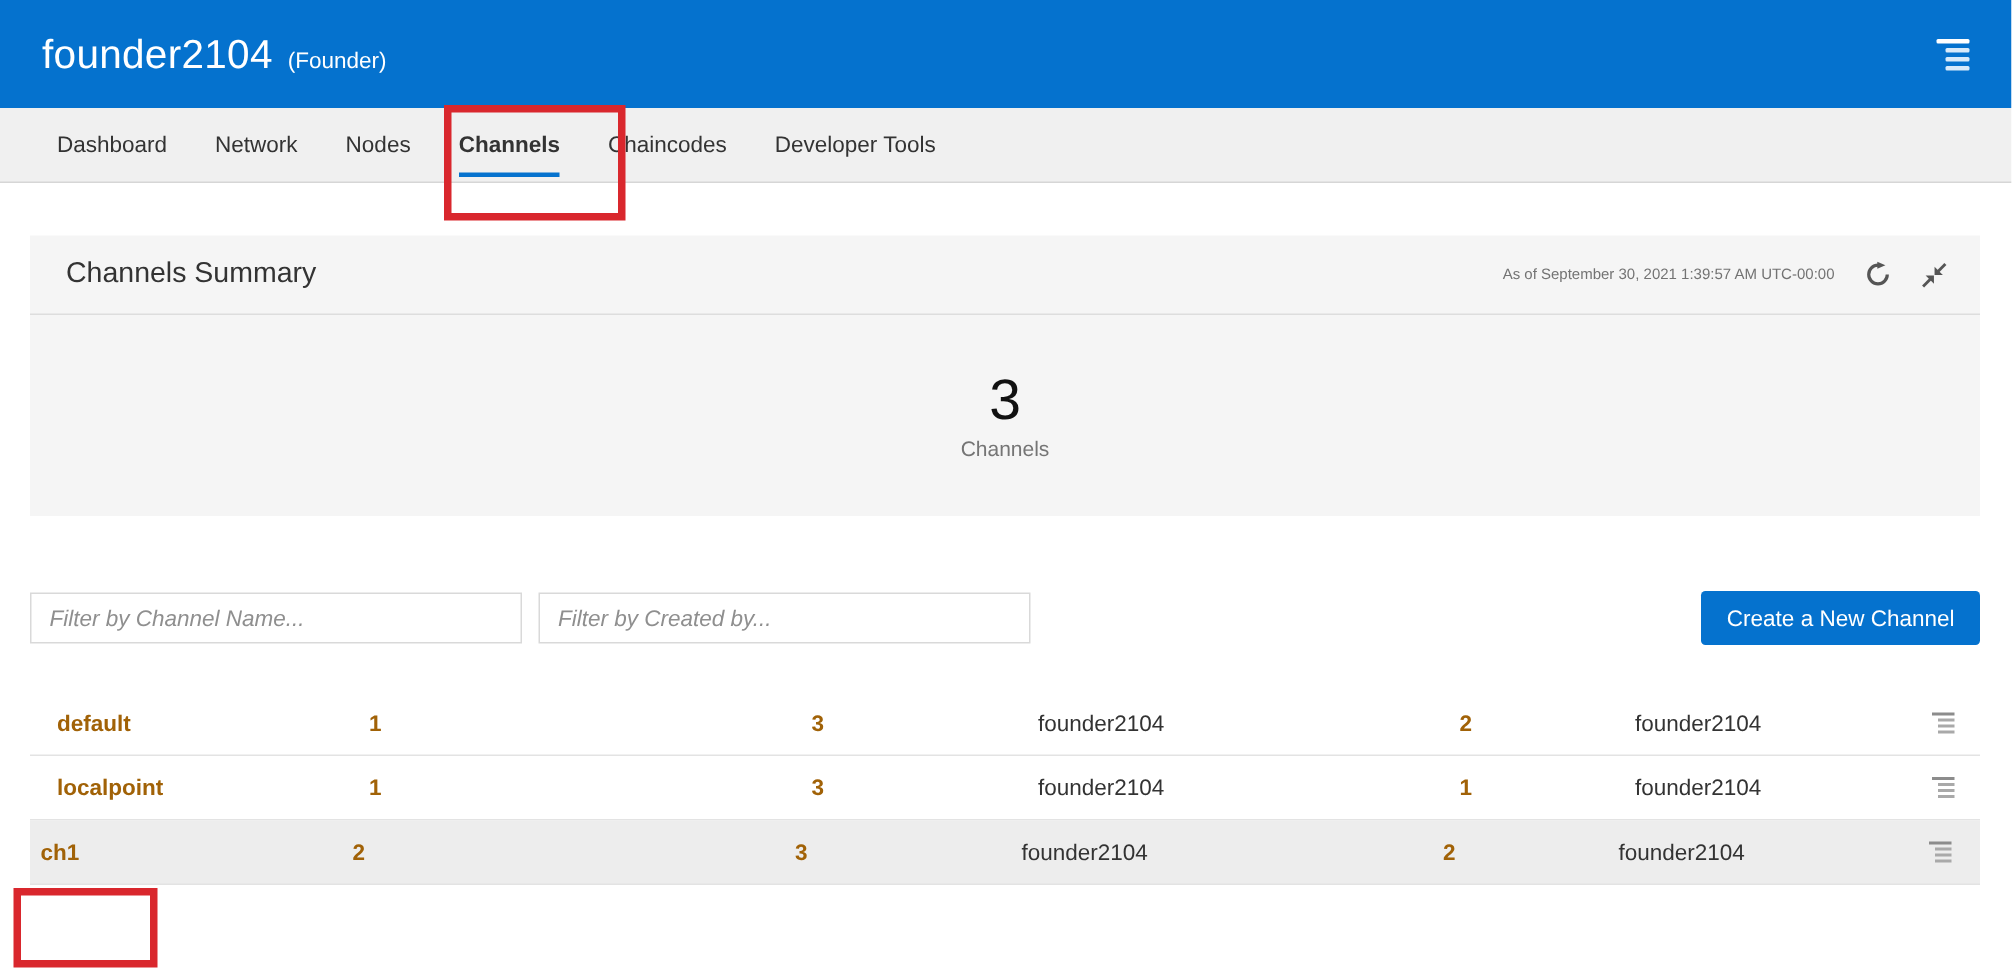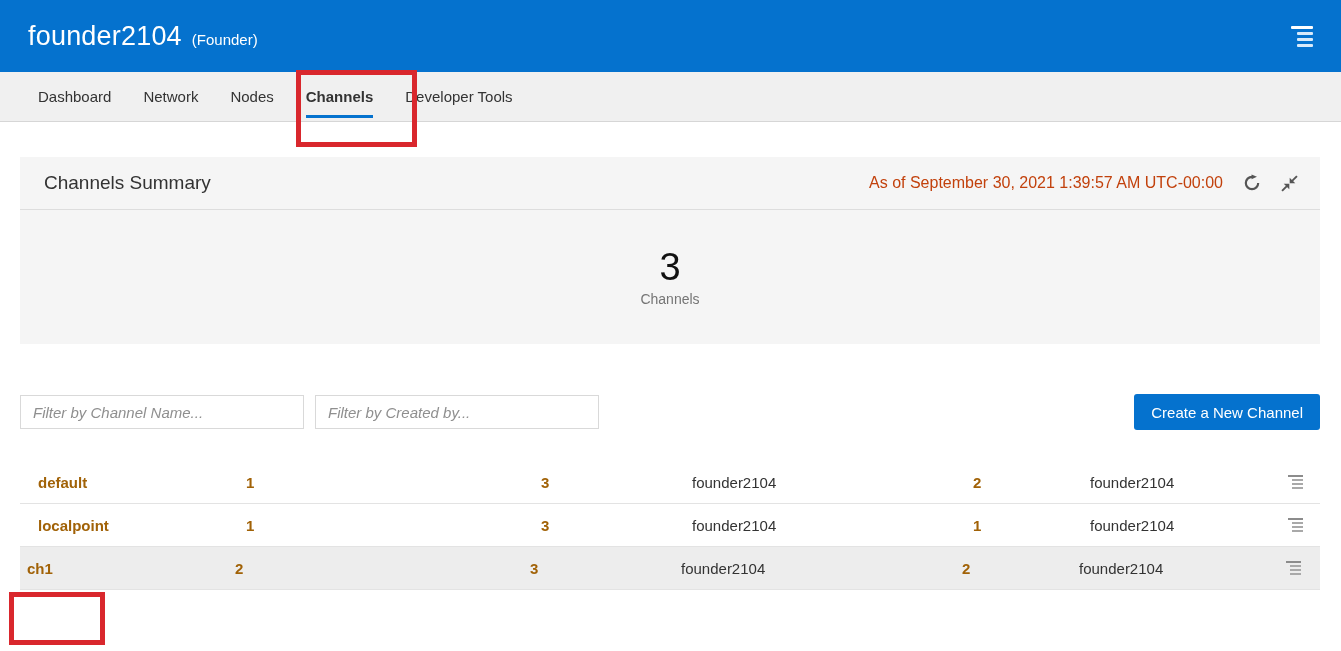--- a/index.html
+++ b/index.html
@@ -60,36 +60,36 @@
     background: #f5f5f5;
   }
   .panel-header {
     height: 53px;
     display: flex; align-items: center; justify-content: space-between;
     padding: 0 22px 0 24px;
     border-bottom: 1px solid #ddd;
   }
   .panel-title { font-size: 19px; color: #333; }
   .panel-meta { display: flex; align-items: center; gap: 20px; }
-  .as-of { font-size: 16px; color: #c2410c; }
+  .as-of { font-size: 10px; color: #737373; }
   .meta-icon { display: inline-flex; cursor: pointer; }
   .panel-body {
     height: 134px;
     display: flex; flex-direction: column; align-items: center; justify-content: center;
   }
   .big-count { font-size: 38px; color: #111; line-height: 1.1; }
   .count-label { font-size: 14px; color: #757575; margin-top: 3px; }
 
   
   .toolbar {
     margin: 50px 21px 0 20px;
     display: flex; align-items: center;
   }
   .filter {
-    width: 284px; height: 34px;
+    width: 328px; height: 34px;
     border: 1px solid #d9d9d9;
     background: #fff;
     padding: 0 12px;
     font-family: "Liberation Sans", sans-serif;
     font-size: 15px; color: #333;
   }
   .filter + .filter { margin-left: 11px; }
   .filter::placeholder { font-style: italic; color: #8f8f8f; }
   .create-btn {
     margin-left: auto;
@@ -154,20 +154,21 @@
       <span class="bar b3"></span>
       <span class="bar b4"></span>
   </div>
 </div>
 
 <div class="tabbar">
   <div class="tab">Dashboard</div>
   <div class="tab">Network</div>
   <div class="tab">Nodes</div>
   <div class="tab active">Channels</div>
+  <div class="tab">Chaincodes</div>
   <div class="tab">Developer Tools</div>
 </div>
 
 <div class="panel">
   <div class="panel-header">
     <div class="panel-title">Channels Summary</div>
     <div class="panel-meta">
       <span class="as-of">As of September 30, 2021 1:39:57 AM UTC-00:00</span>
       <span class="meta-icon">
         <svg width="18" height="18" viewBox="0 0 16 16">

